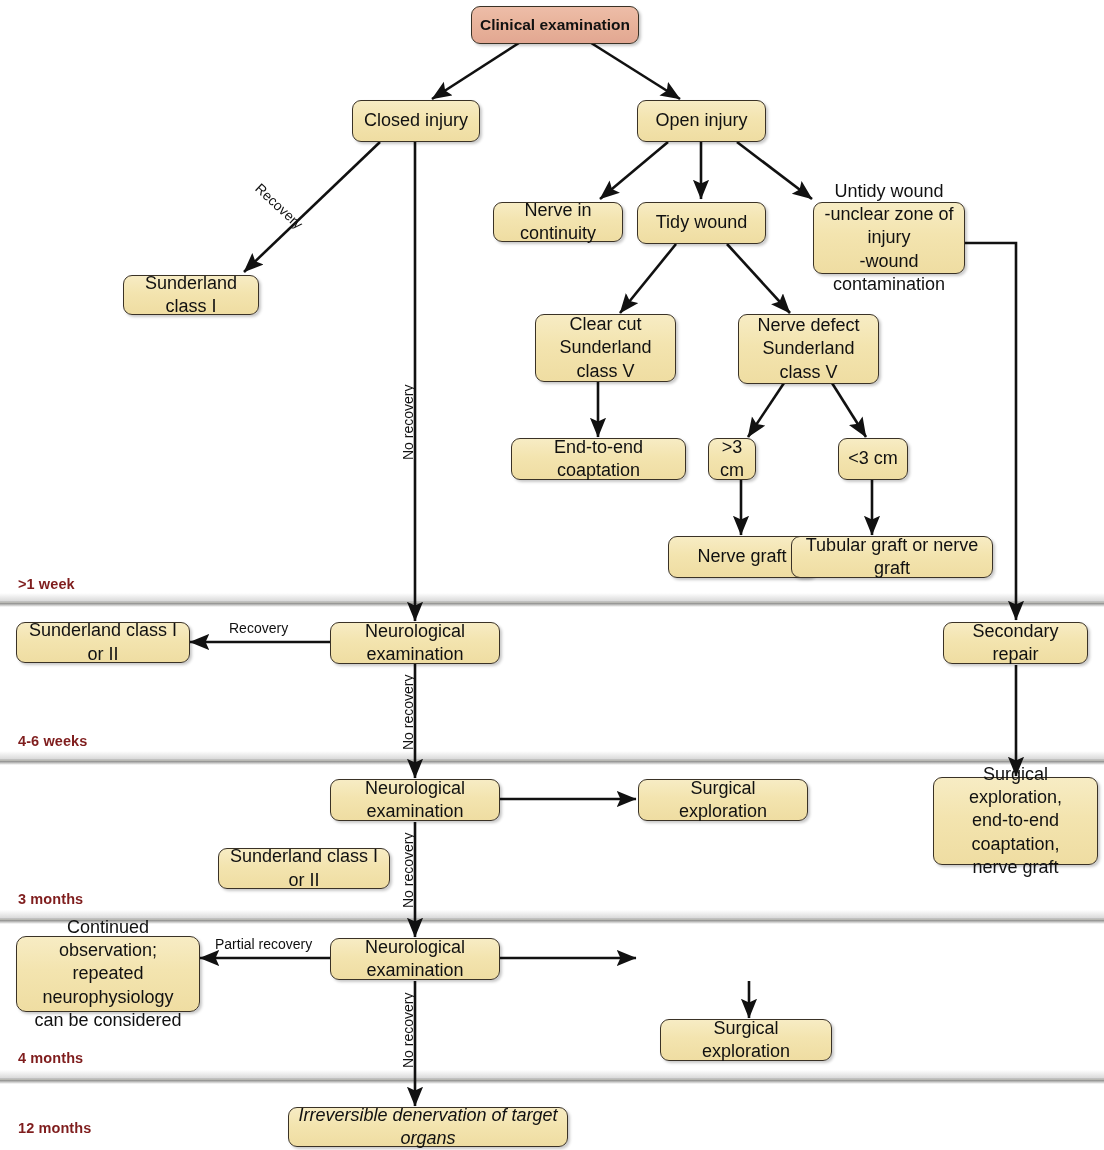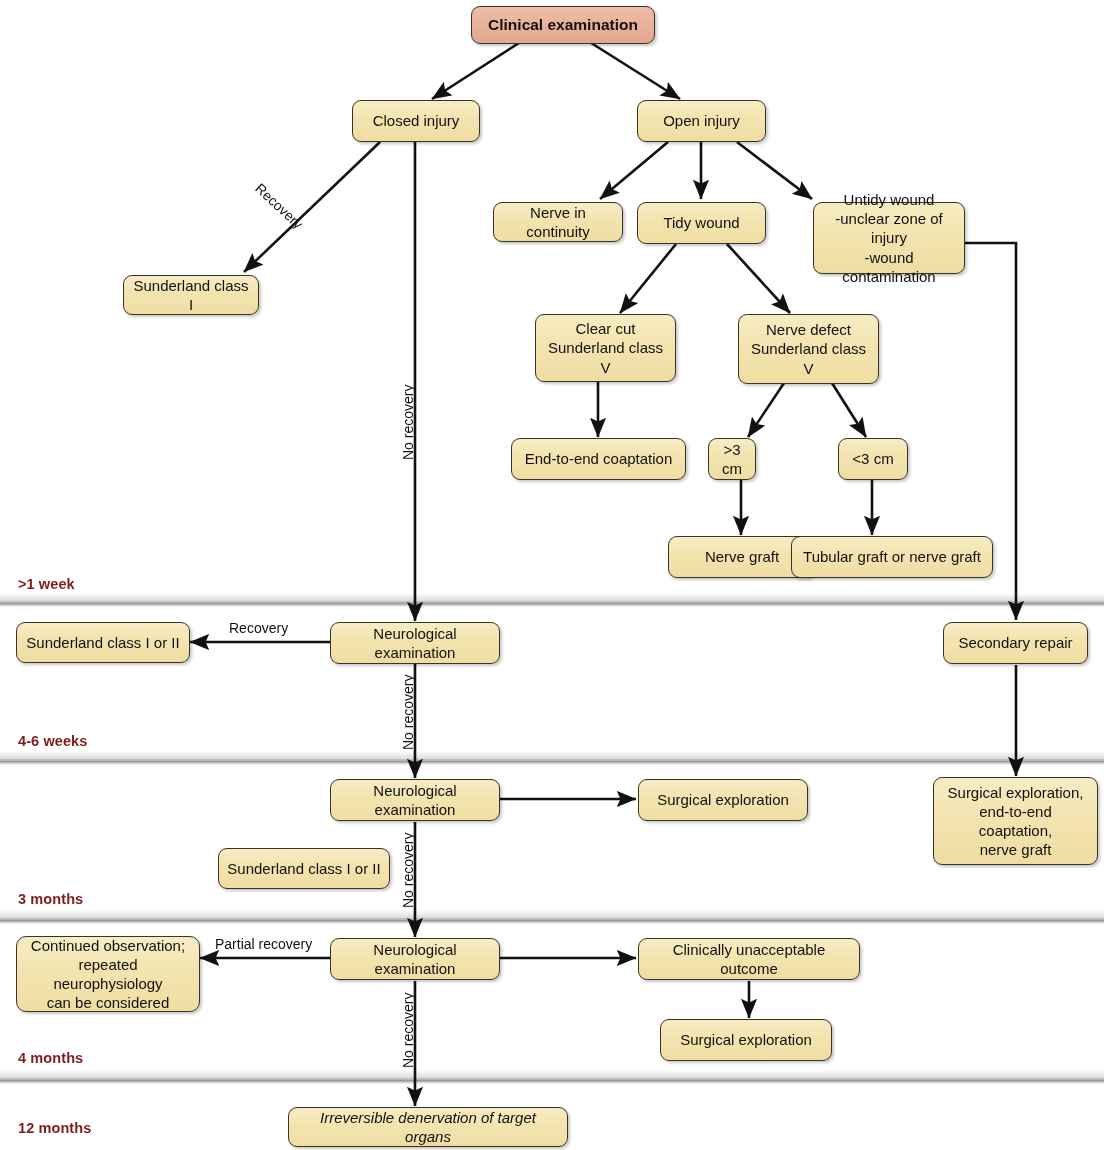--- a/index.html
+++ b/index.html
@@ -47,21 +47,21 @@
     position:absolute;
     box-sizing:border-box;
     display:flex;
     align-items:center;
     justify-content:center;
     text-align:center;
     border:1.4px solid #3a3226;
     border-radius:9px;
     background:linear-gradient(to bottom,#f7ecc4 0%,#f3e4af 45%,#efdda2 100%);
     color:#111111;
-    font-size:15px;
+    font-size:18px;
     line-height:1.28;
     padding:3px 8px;
     box-shadow:2px 2px 3px rgba(0,0,0,0.22);
     z-index:4;
   }
   .node.root{
     background:linear-gradient(to bottom,#edbda8 0%,#e8b29a 50%,#e2a792 100%);
     font-weight:bold;
     font-size:15.5px;
   }
@@ -146,21 +146,21 @@
   <div class="band-div" style="top:751px;"></div>
   <div class="band-div" style="top:910px;"></div>
   <div class="band-div" style="top:1070px;"></div>
 
   <div class="band-label" style="left:18px; top:576px;">&gt;1 week</div>
   <div class="band-label" style="left:18px; top:733px;">4-6 weeks</div>
   <div class="band-label" style="left:18px; top:891px;">3 months</div>
   <div class="band-label" style="left:18px; top:1050px;">4 months</div>
   <div class="band-label" style="left:18px; top:1120px;">12 months</div>
 
-  <div class="node root" style="left:471px; top:6px; width:184px; height:38px;border-radius:9px;">Clinical examination</div>
+  <div class="node root" style="left:471px; top:6px; width:168px; height:38px;border-radius:9px;">Clinical examination</div>
 
   <div class="node" style="left:352px; top:100px; width:128px; height:42px;">Closed injury</div>
 
   <div class="node" style="left:637px; top:100px; width:129px; height:42px;">Open injury</div>
 
   <div class="node" style="left:123px; top:275px; width:136px; height:40px;">Sunderland class I</div>
 
   <div class="node" style="left:637px; top:202px; width:129px; height:42px;">Tidy wound</div>
 
   <div class="node" style="left:493px; top:202px; width:130px; height:40px;">Nerve in continuity</div>
@@ -200,21 +200,20 @@
 nerve graft</div>
 
   <div class="node" style="left:218px; top:848px; width:172px; height:41px;">Sunderland class I or II</div>
 
   <div class="node" style="left:330px; top:938px; width:170px; height:42px;">Neurological examination</div>
 
   <div class="node" style="left:16px; top:936px; width:184px; height:76px; white-space:pre-line;border-radius:10px;">Continued observation;
 repeated neurophysiology
 can be considered</div>
 
-  <div class="node" style="left:638px; top:938px; width:222px; height:42px;">Clinically unacceptable outcome</div>
 
   <div class="node" style="left:660px; top:1019px; width:172px; height:42px;">Surgical exploration</div>
 
   <div class="node" style="left:288px; top:1107px; width:280px; height:40px;font-style:italic;">Irreversible denervation of target organs</div>
 
   <div class="edge-label" style="left:263px; top:180px; transform:rotate(43deg); transform-origin:left top;">Recovery</div>
 
   <div class="edge-label vert" style="left:400px; top:460px;">No recovery</div>
 
   <div class="edge-label" style="left:229px; top:620px;">Recovery</div>

